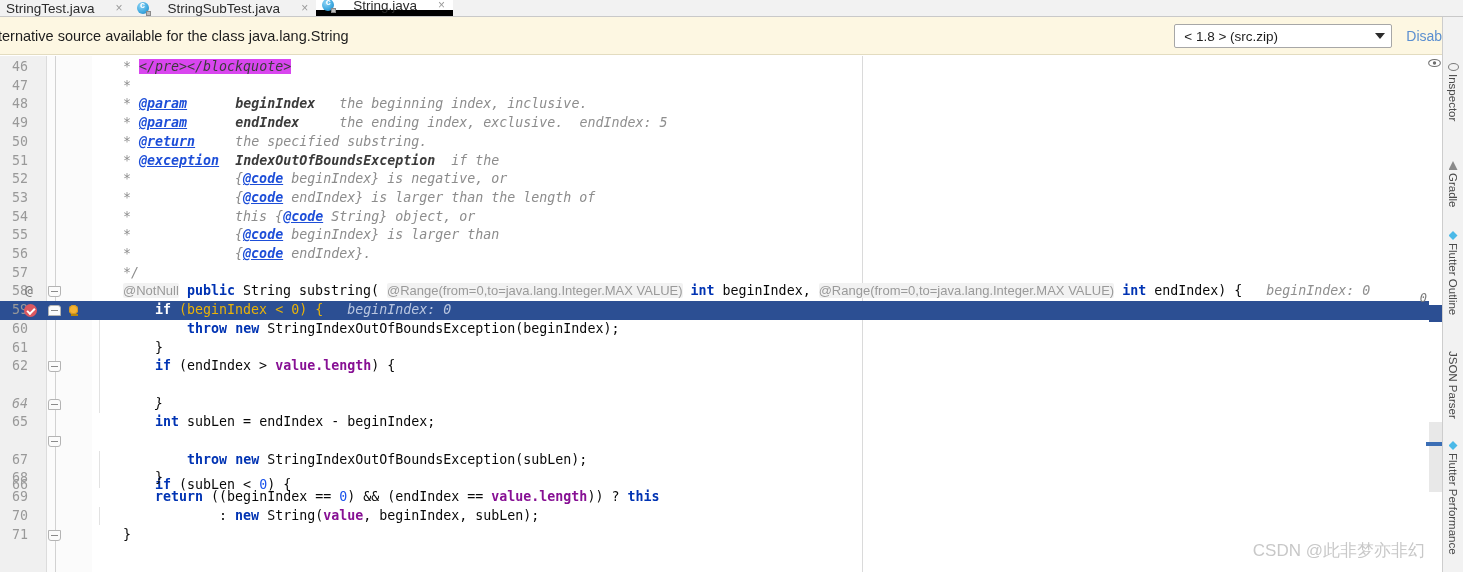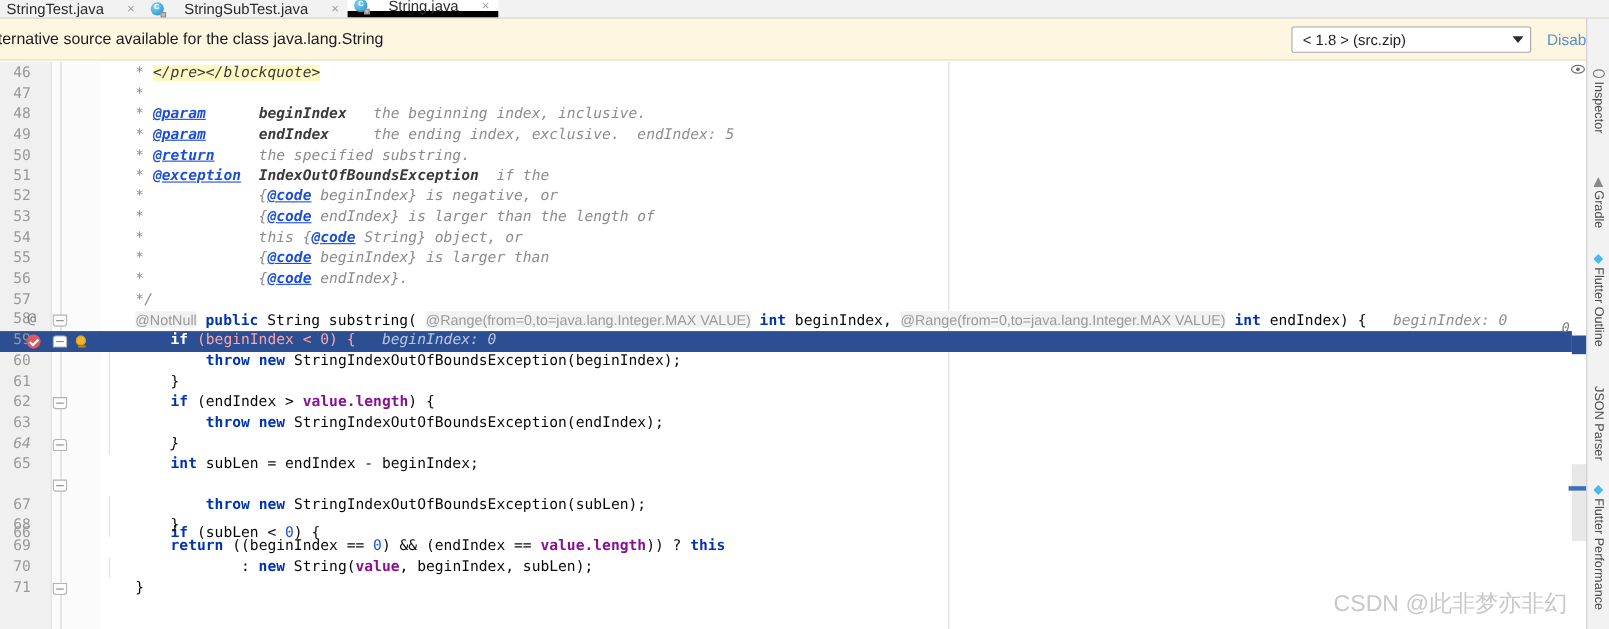--- a/index.html
+++ b/index.html
@@ -100,29 +100,29 @@
   #guide{
     position:absolute;left:862px;top:0;width:1px;height:516px;background:#dadada;
   }
   
   .iguide{position:absolute;width:1px;background:#e2e2e2;}
 
   
   .cmt{color:#8c8c8c;font-style:italic;}
   .cmt-tag{color:#1d4ed8;font-style:italic;font-weight:bold;text-decoration:underline;}
   .cmt-b{color:#3b3b3b;font-style:italic;font-weight:bold;}
-  .cmt-html{color:#3b3b3b;font-style:italic;background:#fef9c3;}
+  .cmt-html{color:#3b3b3b;font-style:italic;background:#d946ef;}
   .kw{color:#0033b3;font-weight:bold;}
   .num{color:#1750eb;}
   .fld{color:#871094;font-weight:bold;}
   .plain{color:#080808;}
   .hint{color:#8f8f8f;font-style:italic;}
   .ann-hint{color:#9a9a9a;font-style:normal;background:#f2f2f2;border-radius:2px;
     font-family:"Liberation Sans", sans-serif;font-size:13px;}
-  .row.hl .plain,.row.hl .kw,.row.hl .num,.row.hl .fld{color:#fca5a5;}
+  .row.hl .plain,.row.hl .kw,.row.hl .num,.row.hl .fld{color:#eab308;}
   .row.hl .kw{color:#ffffff;font-weight:bold;}
   .row.hl .hint{color:#b9c6e0;}
 
   
   .g-at{position:absolute;left:25px;font-size:13px;color:#777777;
     font-family:"DejaVu Sans Mono", monospace;}
   .g-bp{position:absolute;left:24px;width:13px;height:13px;border-radius:50%;
     background:#db5860;}
   .g-bp::after{content:"";position:absolute;left:3px;top:4px;width:6px;height:3px;
     border-left:2px solid #ffffff;border-bottom:2px solid #ffffff;
@@ -174,21 +174,21 @@
   }
   #sb-track{
     position:absolute;right:21px;top:422px;width:13px;height:70px;background:#e8e8e8;
   }
   #sb-thumb{
     position:absolute;right:18px;top:442px;width:19px;height:4px;background:#3b6eb5;
   }
 
   
   #watermark{
-    position:absolute;right:38px;bottom:10px;font-size:21px;color:#c8c8c8;
+    position:absolute;right:38px;bottom:10px;font-size:17px;color:#c8c8c8;
     font-family:"Liberation Sans", sans-serif;white-space:nowrap;
   }
 </style>
 </head>
 <body>
 
 <div id="app">
 
   <div id="tabbar">
       <div class="tab">
@@ -240,21 +240,20 @@
         <div class="row" style="top: 132.9px;"><span class="ln">53</span><span class="src"><span class="cmt">    *             {</span><span class="cmt-tag">@code</span><span class="cmt"> endIndex} is larger than the length of</span></span></div>
         <div class="row" style="top: 151.6px;"><span class="ln">54</span><span class="src"><span class="cmt">    *             this {</span><span class="cmt-tag">@code</span><span class="cmt"> String} object, or</span></span></div>
         <div class="row" style="top: 170.3px;"><span class="ln">55</span><span class="src"><span class="cmt">    *             {</span><span class="cmt-tag">@code</span><span class="cmt"> beginIndex} is larger than</span></span></div>
         <div class="row" style="top: 189px;"><span class="ln">56</span><span class="src"><span class="cmt">    *             {</span><span class="cmt-tag">@code</span><span class="cmt"> endIndex}.</span></span></div>
         <div class="row" style="top: 207.7px;"><span class="ln">57</span><span class="src"><span class="cmt">    */</span></span></div>
         <div class="row" style="top: 226.4px;"><span class="ln">58</span><span class="src"><span class="plain">    </span><span class="ann-hint">@NotNull</span><span class="plain"> </span><span class="kw">public</span><span class="plain"> String substring( </span><span class="ann-hint">@Range(from=0,to=java.lang.Integer.MAX VALUE)</span><span class="plain"> </span><span class="kw">int</span><span class="plain"> beginIndex, </span><span class="ann-hint">@Range(from=0,to=java.lang.Integer.MAX VALUE)</span><span class="plain"> </span><span class="kw">int</span><span class="plain"> endIndex) {</span><span class="hint">   beginIndex: 0</span></span></div>
         <div class="row hl" style="top: 245.1px;"><span class="ln">59</span><span class="src"><span class="plain">        </span><span class="kw">if</span><span class="plain"> (beginIndex &lt; </span><span class="num">0</span><span class="plain">) {</span><span class="hint">   beginIndex: 0</span></span></div>
         <div class="row" style="top: 263.8px;"><span class="ln">60</span><span class="src"><span class="plain">            </span><span class="kw">throw</span><span class="plain"> </span><span class="kw">new</span><span class="plain"> StringIndexOutOfBoundsException(beginIndex);</span></span></div>
         <div class="row" style="top: 282.5px;"><span class="ln">61</span><span class="src"><span class="plain">        }</span></span></div>
         <div class="row" style="top: 301.2px;"><span class="ln">62</span><span class="src"><span class="plain">        </span><span class="kw">if</span><span class="plain"> (endIndex &gt; </span><span class="fld">value.length</span><span class="plain">) {</span></span></div>
-        <div class="row" style="top: 319.9px;"><span class="ln">63</span><span class="src"><span class="plain">            </span><span class="kw">throw</span><span class="plain"> </span><span class="kw">new</span><span class="plain"> StringIndexOutOfBoundsException(endIndex);</span></span></div>
         <div class="row" style="top: 338.6px; font-style: italic;"><span class="ln">64</span><span class="src"><span class="plain">        }</span></span></div>
         <div class="row" style="top: 357.3px;"><span class="ln">65</span><span class="src"><span class="plain">        </span><span class="kw">int</span><span class="plain"> subLen = endIndex - beginIndex;</span></span></div>
         <div class="row" style="top: 376px; margin-top: 44px;"><span class="ln">66</span><span class="src"><span class="plain">        </span><span class="kw">if</span><span class="plain"> (subLen &lt; </span><span class="num">0</span><span class="plain">) {</span></span></div>
         <div class="row" style="top: 394.7px;"><span class="ln">67</span><span class="src"><span class="plain">            </span><span class="kw">throw</span><span class="plain"> </span><span class="kw">new</span><span class="plain"> StringIndexOutOfBoundsException(subLen);</span></span></div>
         <div class="row" style="top: 413.4px;"><span class="ln">68</span><span class="src"><span class="plain">        }</span></span></div>
         <div class="row" style="top: 432.1px;"><span class="ln">69</span><span class="src"><span class="plain">        </span><span class="kw">return</span><span class="plain"> ((beginIndex == </span><span class="num">0</span><span class="plain">) &amp;&amp; (endIndex == </span><span class="fld">value.length</span><span class="plain">)) ? </span><span class="kw">this</span></span></div>
         <div class="row" style="top: 450.8px;"><span class="ln">70</span><span class="src"><span class="plain">                : </span><span class="kw">new</span><span class="plain"> String(</span><span class="fld">value</span><span class="plain">, beginIndex, subLen);</span></span></div>
         <div class="row" style="top: 469.5px;"><span class="ln">71</span><span class="src"><span class="plain">    }</span></span></div>
         <div class="iguide" style="left: 99px; top: 263.8px; height: 56.1px;"></div>
         <div class="iguide" style="left: 99px; top: 319.9px; height: 37.4px;"></div>

